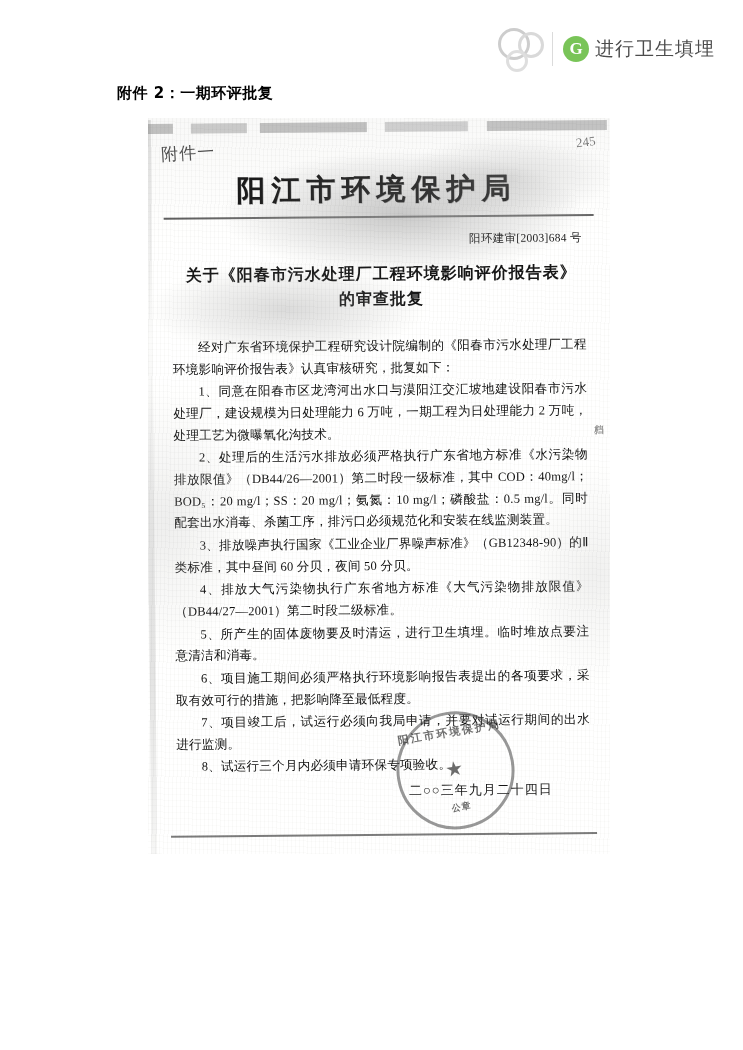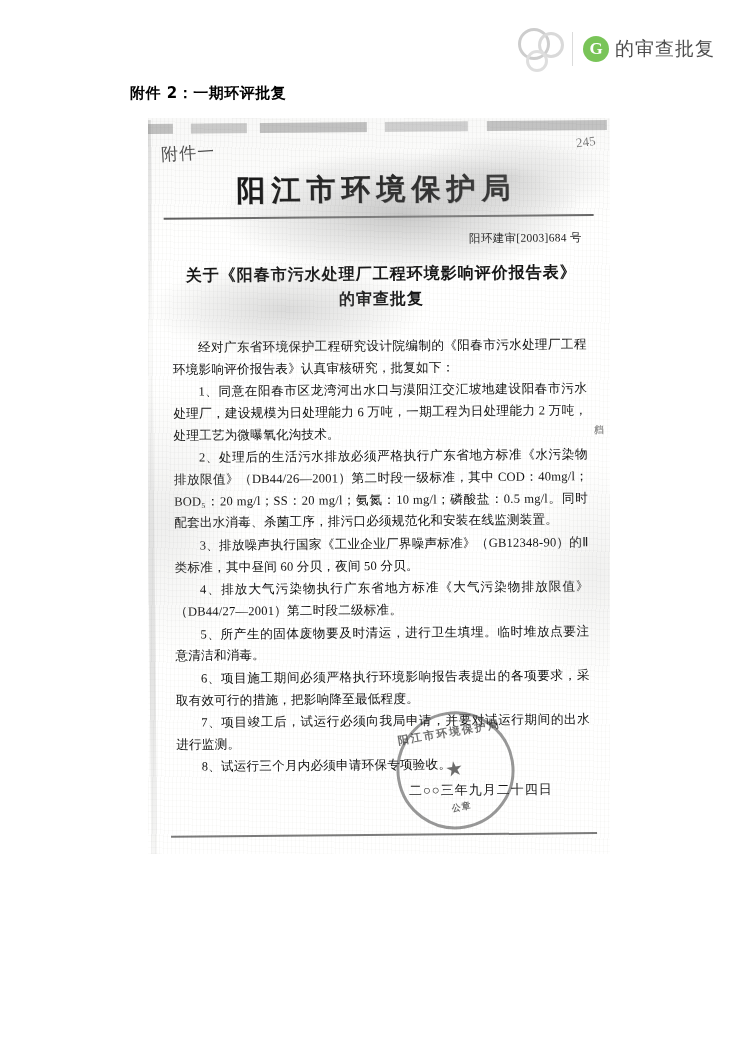--- a/index.html
+++ b/index.html
@@ -64,21 +64,21 @@
   .logo-text {
     font-size: 19px;
     color: #3d3d3d;
     letter-spacing: 1px;
     font-family: "DejaVu Sans", sans-serif;
   }
 
   
   .caption {
     position: absolute;
-    left: 130px;
+    left: 117px;
     top: 84px;
     font-size: 15px;
     font-weight: bold;
     color: #000;
     letter-spacing: 0.5px;
   }
 
   
   .scan {
     position: absolute;
@@ -302,21 +302,21 @@
 
 <div class="page-logo">
   <div class="logo-mark">
     <span class="gear g1"></span>
     <span class="gear g2"></span>
     <span class="gear g3"></span>
   </div>
   <div class="logo-divider"></div>
   <div class="logo-brand">
     <div class="logo-circle">G</div>
-    <div class="logo-text">的审查批复</div>
+    <div class="logo-text">进行卫生填埋</div>
   </div>
 </div>
 
 <div class="caption">附件 2：一期环评批复</div>
 
 <div class="scan">
   <div class="scan-inner">
     <div class="tear-top"></div>
     <div class="edge-left"></div>
 

